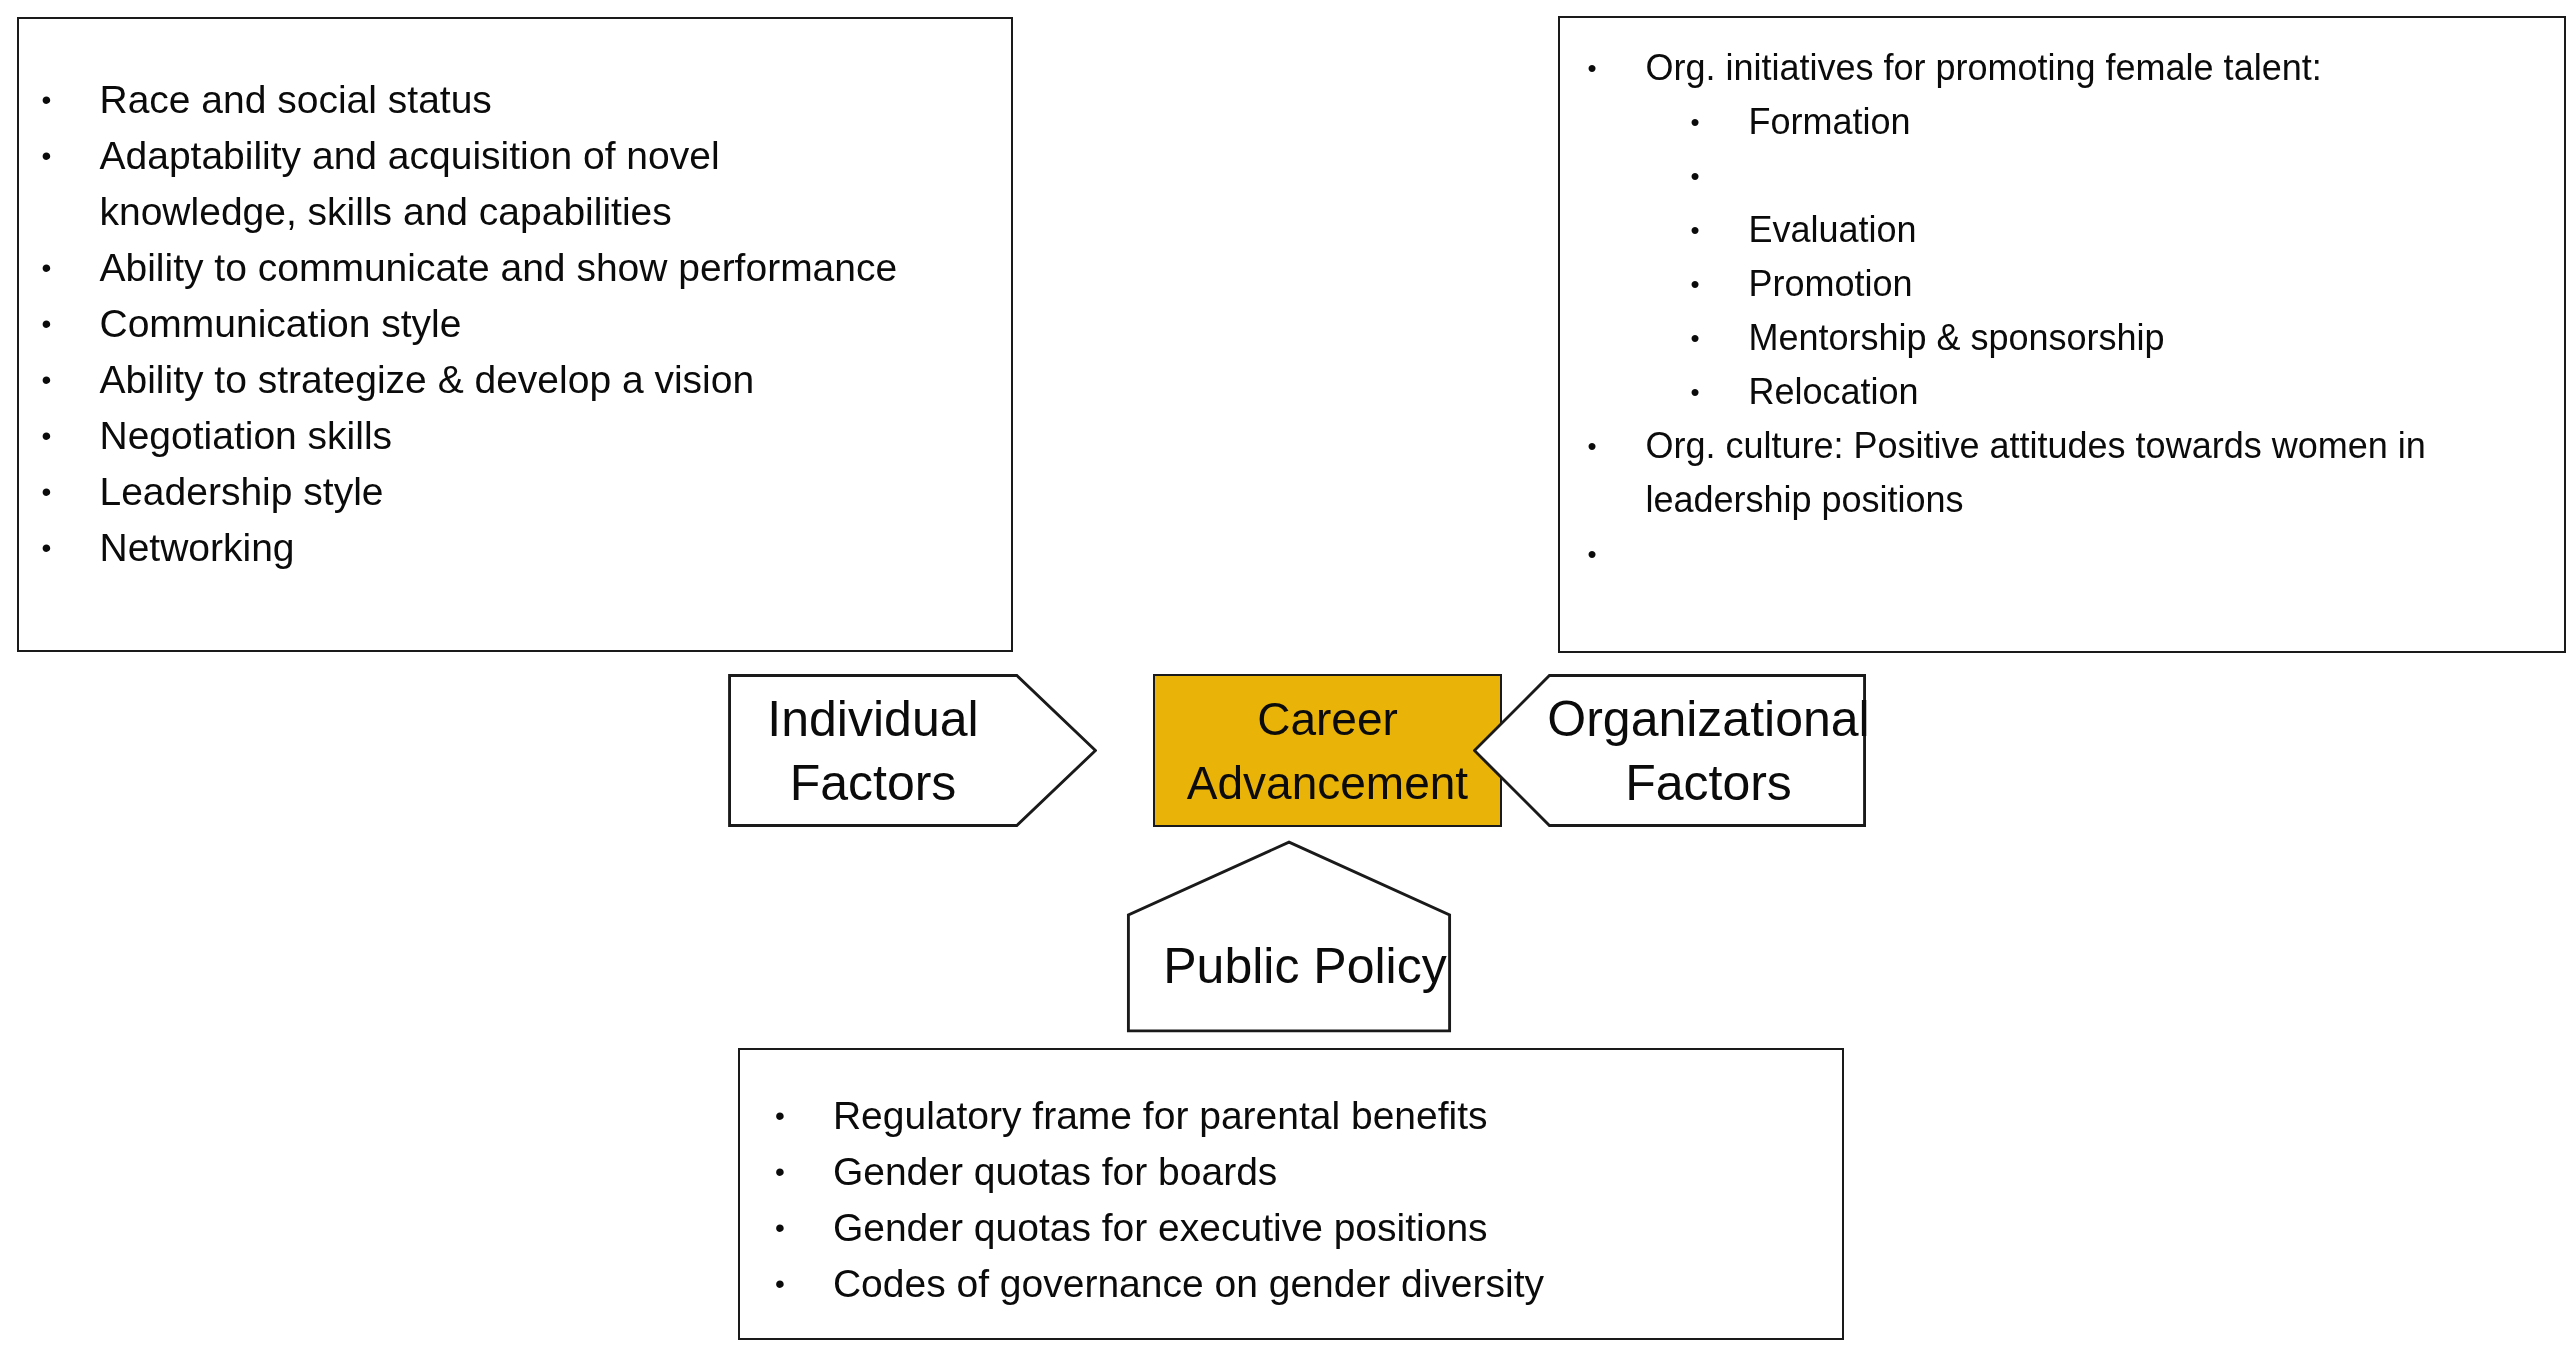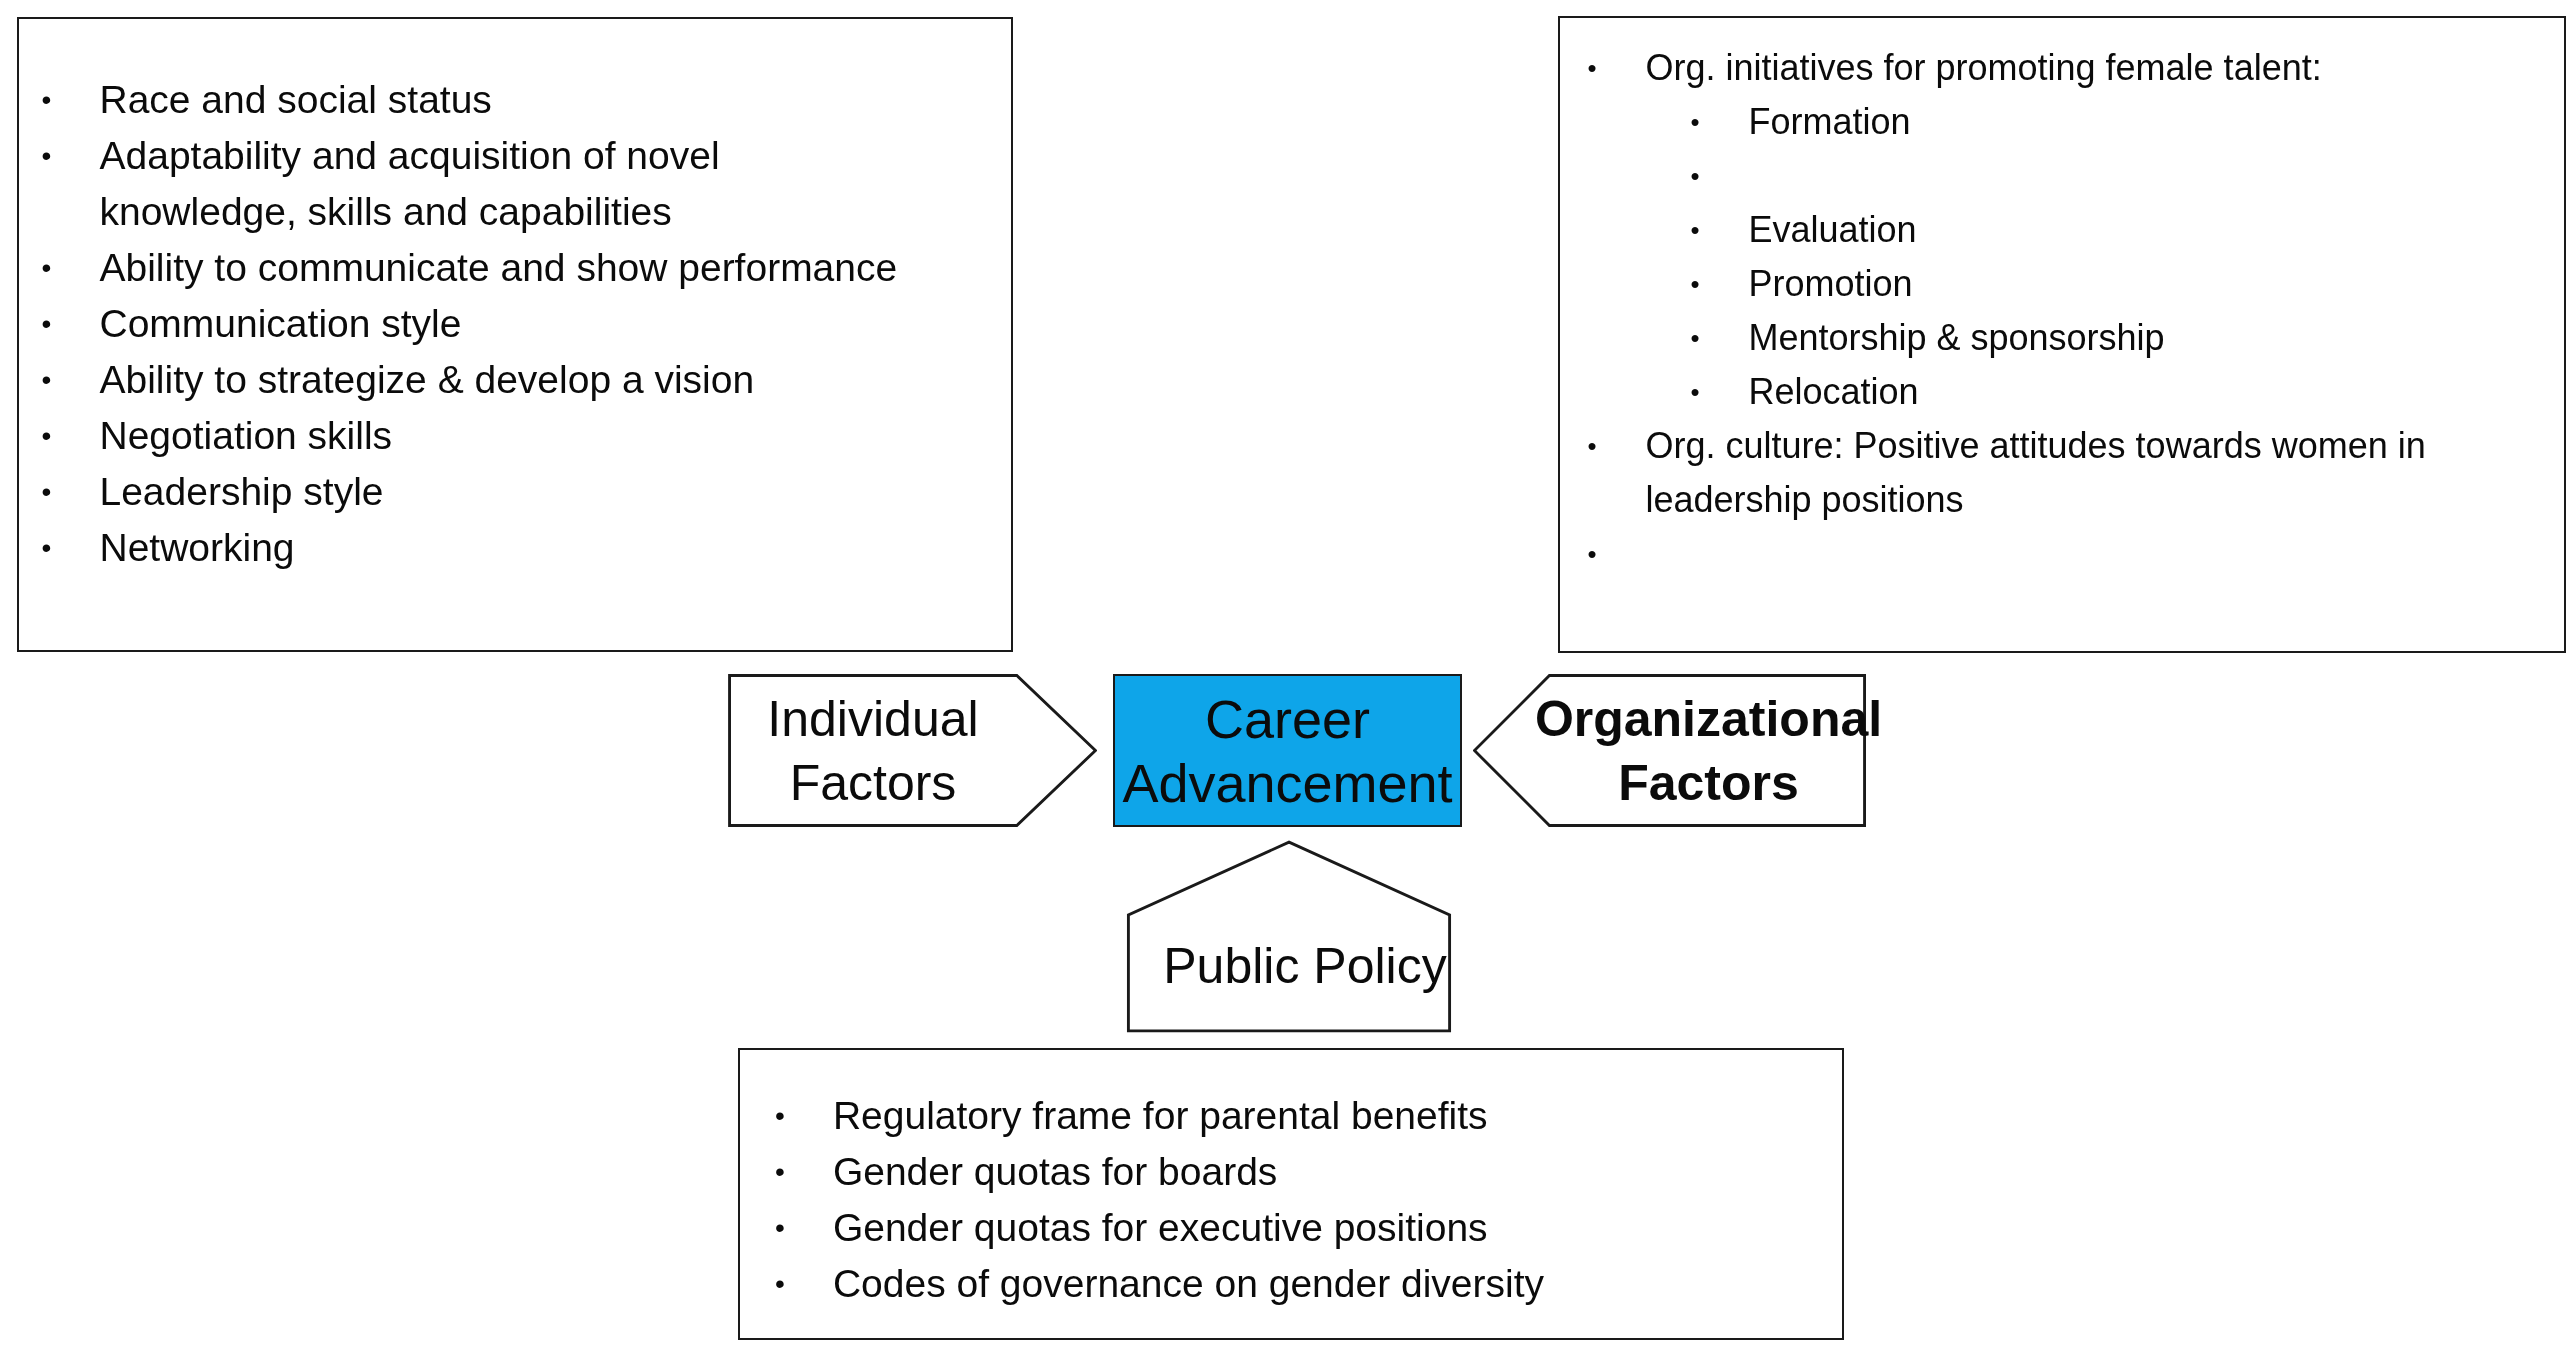--- a/index.html
+++ b/index.html
@@ -20,34 +20,34 @@
   .list-right .indent-1{padding-left:103px;}
   .list-bottom{font-size:39px;line-height:56px;padding:38px 20px 0 32px;}
   
   .node{position:absolute;box-sizing:border-box;}
   .shape-svg{position:absolute;left:0;top:0;}
   .node-label{
     position:absolute;display:flex;align-items:center;justify-content:center;
     text-align:center;white-space:pre-line;font-size:50px;line-height:64px;
   }
   .career-box{
-    position:absolute;border:2.9px solid #1a1a1a;background:#0ea5e9;box-sizing:border-box;
+    position:absolute;border:2.9px solid #1a1a1a;background:#eab308;box-sizing:border-box;
     display:flex;align-items:center;justify-content:center;text-align:center;
-    white-space:pre-line;font-size:54px;line-height:64px;
+    white-space:pre-line;font-size:46px;line-height:64px;margin-left:40px;
   }
   
   #left-box   {left:16.6px;  top:17.3px;   width:996px;height:635px;}
   #right-box  {left:1558px;top:16px;   width:1008px;height:637px;}
   #bottom-box {left:738px;top:1048px; width:1106px;height:292px;}
   #indiv-node {left:728px;top:674px;  width:369px; height:153px;}
   #career-node{left:1113px;top:674px;  width:349px; height:153px;}
   #org-node   {left:1473px;top:674px;  width:393px; height:153px;}
   #policy-node{left:1126px;top:840px; width:326px; height:193px;}
   #indiv-node .node-label {left:0;top:0;width:290px;height:153px;}
-  #org-node   .node-label {left:77px;top:0;width:317px;height:153px;font-weight:bold;}
+  #org-node   .node-label {left:77px;top:0;width:317px;height:153px;}
   #policy-node .node-label{left:16px;top:72px;width:326px;height:108px;}
 </style>
 </head>
 <body>
 
 <div class="canvas">
 
   <div class="box list list-left" id="left-box">
       <div class="bullet-row indent-0">
         <span class="bullet">•</span>

